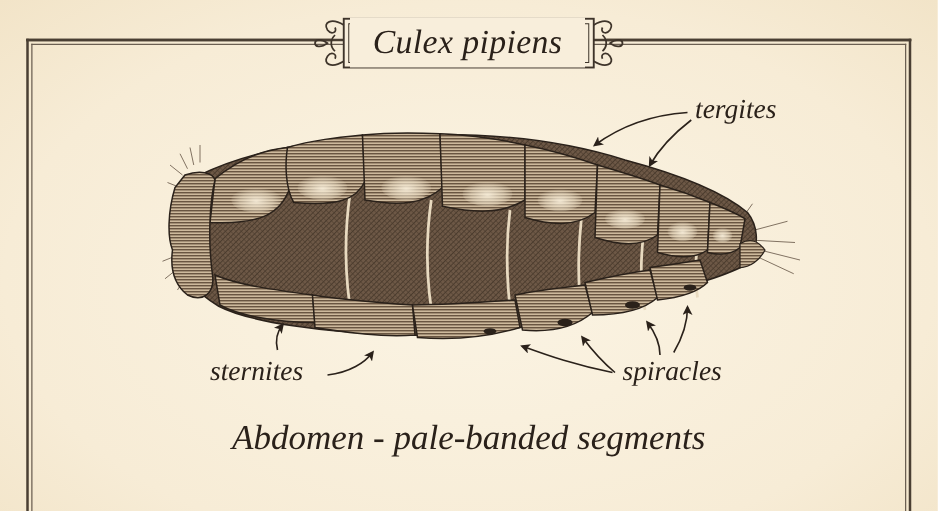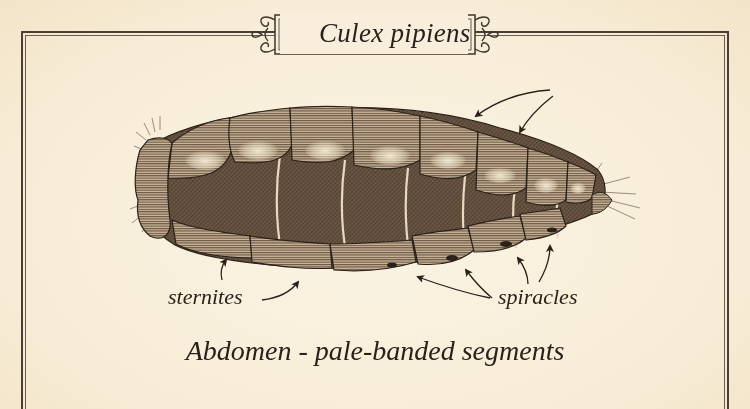--- a/index.html
+++ b/index.html
@@ -1,21 +1,21 @@
 <!DOCTYPE html>
 <html><head>
 <meta charset="utf-8">
 <style>
   html,body{margin:0;padding:0;}
   body{width:750px;height:409px;overflow:hidden;background:#f8eedb;position:relative;font-family:"DejaVu Serif",serif;}
   .page{position:absolute;left:0;top:0;width:750px;height:409px;background:radial-gradient(ellipse at 50% 55%,#fbf4e4 0%,#f7ecd6 70%,#f2e4c8 100%);}
   .frame-outer{position:absolute;left:21px;top:31px;width:708px;height:400px;border:2px solid #4a3f33;border-bottom:none;box-sizing:border-box;}
   .frame-inner{position:absolute;left:25px;top:35px;width:700px;height:400px;border:1px solid #6b5f52;border-bottom:none;box-sizing:border-box;}
   .title-box{position:absolute;left:280px;top:14px;width:188px;height:40px;background:#f8eedb;}
-  .title-text{position:absolute;left:0;top:4px;width:100%;font-family:"Liberation Serif","DejaVu Serif",serif;font-style:italic;font-size:27px;color:#2a211a;letter-spacing:0.3px;padding-left:39px;}
+  .title-text{position:absolute;left:0;top:4px;width:100%;text-align:center;font-family:"Liberation Serif","DejaVu Serif",serif;font-style:italic;font-size:27px;color:#2a211a;letter-spacing:0.3px;}
   .label{position:absolute;font-family:"Liberation Serif","DejaVu Serif",serif;font-style:italic;color:#2a211a;white-space:nowrap;}
   .lbl-tergites{left:556px;top:74px;font-size:22px;}
   .lbl-sternites{left:168px;top:284px;font-size:22px;}
   .lbl-spiracles{left:498px;top:284px;font-size:22px;}
   .caption{position:absolute;left:0;width:750px;top:335px;text-align:center;font-family:"Liberation Serif","DejaVu Serif",serif;font-style:italic;font-size:28px;color:#2a211a;}
   svg{position:absolute;left:0;top:0;}
 </style>
 </head>
 <body>
 
@@ -137,17 +137,18 @@
       <path d="M492,298 C480,288 472,278 466,270" marker-end="url(#arrowhead)"></path>
       <path d="M528,284 C528,275 524,266 518,258" marker-end="url(#arrowhead)"></path>
       <path d="M539,282 C546,270 550,258 550,246" marker-end="url(#arrowhead)"></path>
     </g>
   </svg>
 
   <div class="title-box">
     <div class="title-text">Culex pipiens</div>
   </div>
 
+  <div class="label lbl-tergites">tergites</div>
   <div class="label lbl-spiracles">spiracles</div>
   <div class="label lbl-sternites">sternites</div>
 
   <div class="caption">Abdomen - pale-banded segments</div>
 </div>
 
 </body></html>

